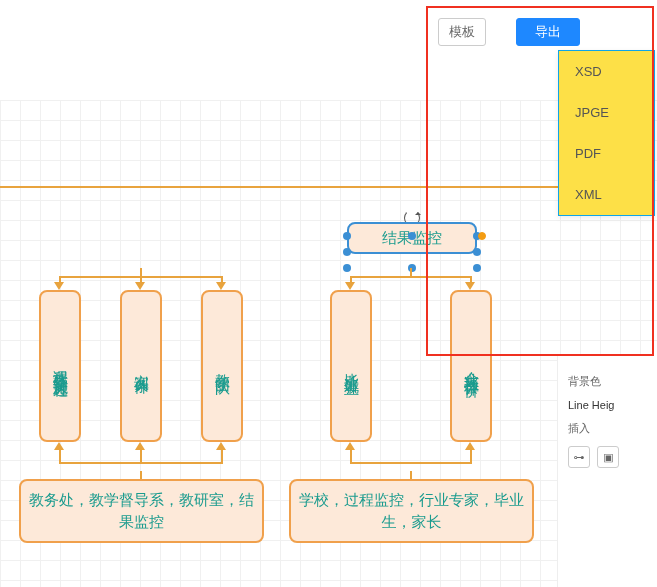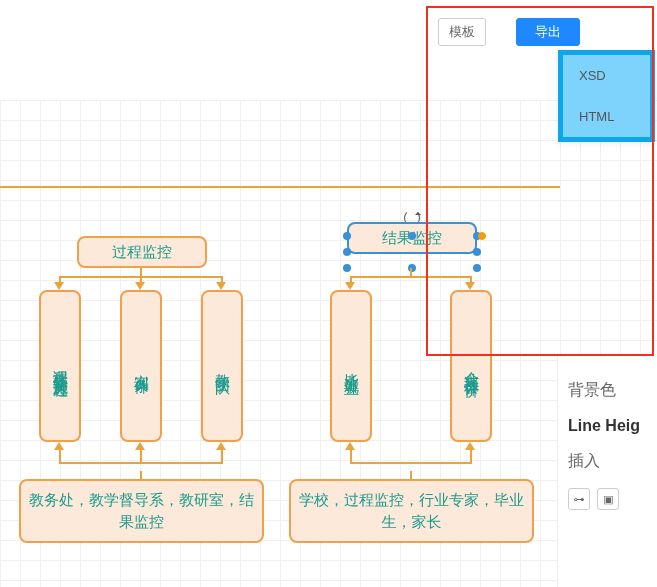--- a/index.html
+++ b/index.html
@@ -19,39 +19,36 @@
   .rot{position:absolute;width:16px;height:16px;border:1.5px solid #555;border-radius:50%;border-top-color:transparent}
   .rot:after{content:'';position:absolute;right:-2px;top:-2px;border:3px solid transparent;border-bottom-color:#555}
   .conn{position:absolute;background:#e8a33d}
   .arrow-up{position:absolute;width:0;height:0;border-left:5px solid transparent;border-right:5px solid transparent;border-bottom:8px solid #e8a33d}
   .arrow-down{position:absolute;width:0;height:0;border-left:5px solid transparent;border-right:5px solid transparent;border-top:8px solid #e8a33d}
   
   .btn{position:absolute;height:28px;line-height:26px;text-align:center;font-size:13px;border-radius:3px;cursor:pointer}
   .btn-template{left:438px;top:18px;width:48px;border:1px solid #ccc;color:#666;background:#fff}
   .btn-export{left:516px;top:18px;width:64px;background:#1e88ff;color:#fff;border:1px solid #1e88ff}
   
-  .dropdown{position:absolute;left:558px;top:50px;width:97px;background:#7dd3fc;border:5px solid #0ea5e9;box-shadow:0 2px 6px rgba(0,0,0,.08)}
+  .dropdown{position:absolute;left:558px;top:50px;width:97px;background:#fde047;border:1px solid #0ea5e9;box-shadow:0 2px 6px rgba(0,0,0,.08)}
   .dropdown div{padding:13px 16px;font-size:13px;color:#555;cursor:pointer}
   
   .redbox{position:absolute;left:426px;top:6px;width:228px;height:350px;border:2px solid #f03020;pointer-events:none}
   
   .sidepanel{position:absolute;right:0;top:356px;width:100px;background:#fff;font-size:12px;color:#666;border-left:1px solid #eee;padding:8px 0 0 10px;height:231px}
-  .sidepanel .lbl{margin:16px 0;font-size:16px}
+  .sidepanel .lbl{margin:10px 0;font-size:11px}
   .sp-btn{display:inline-block;width:22px;height:22px;border:1px solid #ccc;border-radius:3px;margin-right:4px;text-align:center;line-height:20px;font-size:11px}
 </style>
 </head>
 <body>
 
 <div class="canvas">
   <div class="white-top"></div>
   <div class="hline"></div>
 
-  <div class="node header-node" style="left:77px;top:236px">
-      <span>过程监控</span>
-    </div>
 
   <div class="conn" style="left:140px;top:268px;width:2px;height:8px"></div>
   <div class="conn" style="left:59px;top:276px;width:164px;height:2px"></div>
   <div class="conn" style="left:59px;top:276px;width:2px;height:8px"></div>
     <div class="arrow-down" style="left:54px;top:282px"></div>
   <div class="conn" style="left:140px;top:276px;width:2px;height:8px"></div>
     <div class="arrow-down" style="left:135px;top:282px"></div>
   <div class="conn" style="left:221px;top:276px;width:2px;height:8px"></div>
     <div class="arrow-down" style="left:216px;top:282px"></div>
 
@@ -117,26 +114,28 @@
   <div class="node sources" style="left:289px;top:479px">
       <span>学校，过程监控，行业专家，毕业生，家长</span>
     </div>
 </div>
 
 <div class="btn btn-template"><span>模板</span></div>
 <div class="btn btn-export"><span>导出</span></div>
 
 <div class="dropdown">
   <div>XSD</div>
-  <div>HTML</div>
+  <div>JPGE</div>
+  <div>PDF</div>
+  <div>XML</div>
 </div>
 
 <div class="redbox"></div>
 
 <div class="sidepanel">
   <div class="lbl">背景色</div>
-  <div class="lbl" style="color:#333;font-weight:700">Line Heig</div>
+  <div class="lbl" style="color:#333;font-weight:400">Line Heig</div>
   <div class="lbl">插入</div>
   <div>
     <span class="sp-btn">⊶</span>
     <span class="sp-btn">▣</span>
   </div>
 </div>
 
 </body></html>

